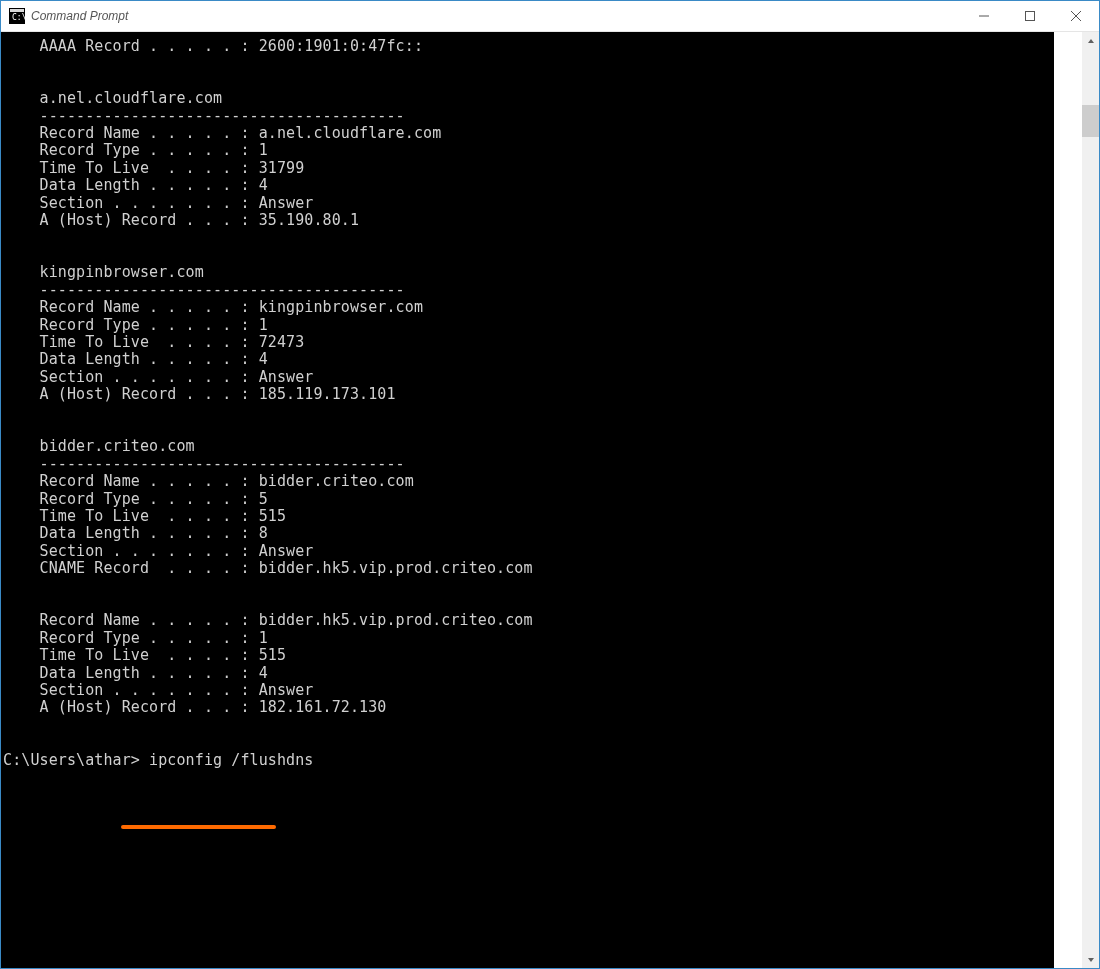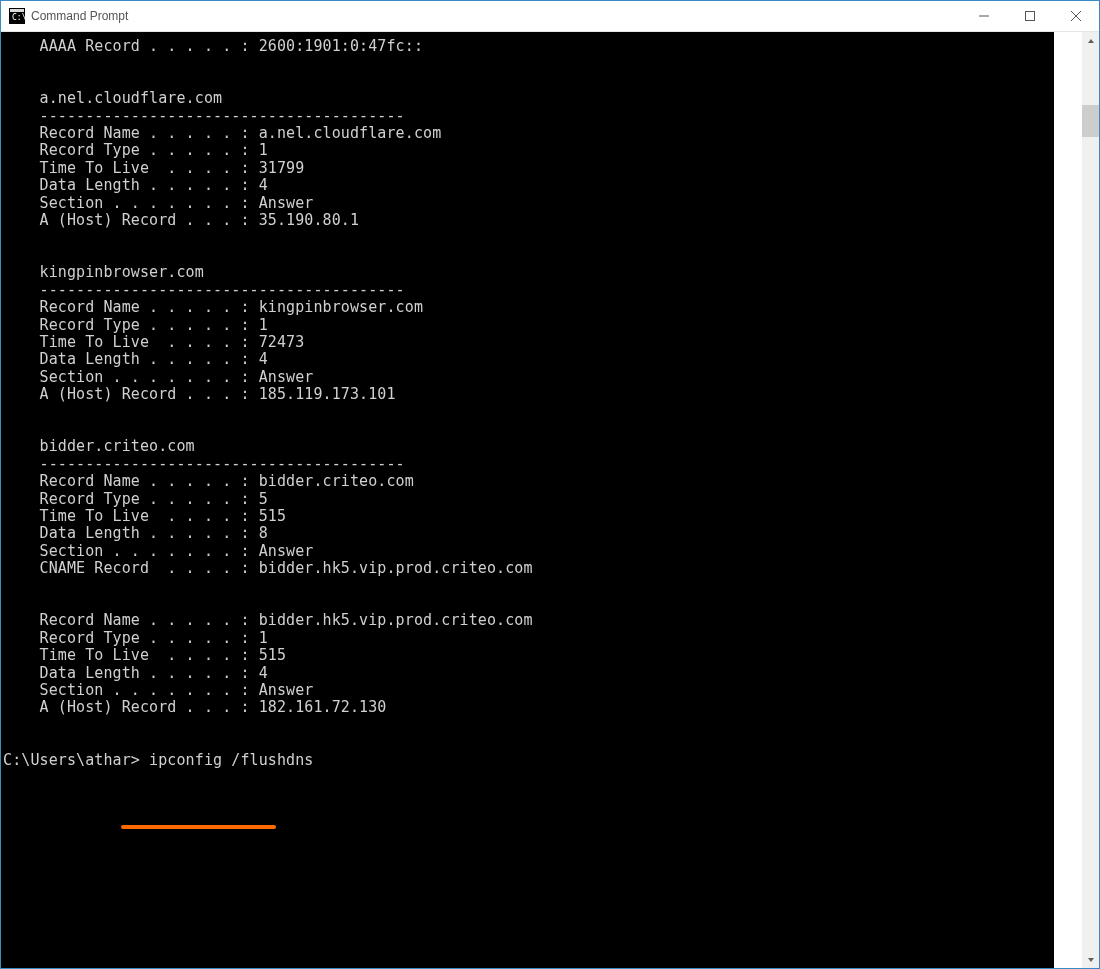--- a/index.html
+++ b/index.html
@@ -35,20 +35,21 @@
     margin-right: 6px;
     display: flex;
     align-items: center;
     justify-content: center;
   }
   .titlebar-title {
     flex: 1 1 auto;
     font-size: 12px;
     color: #555;
     line-height: 31px;
+    font-style: italic;
   }
   .win-btn {
     width: 46px;
     height: 31px;
     display: flex;
     align-items: center;
     justify-content: center;
     color: #555;
   }
   .client {

